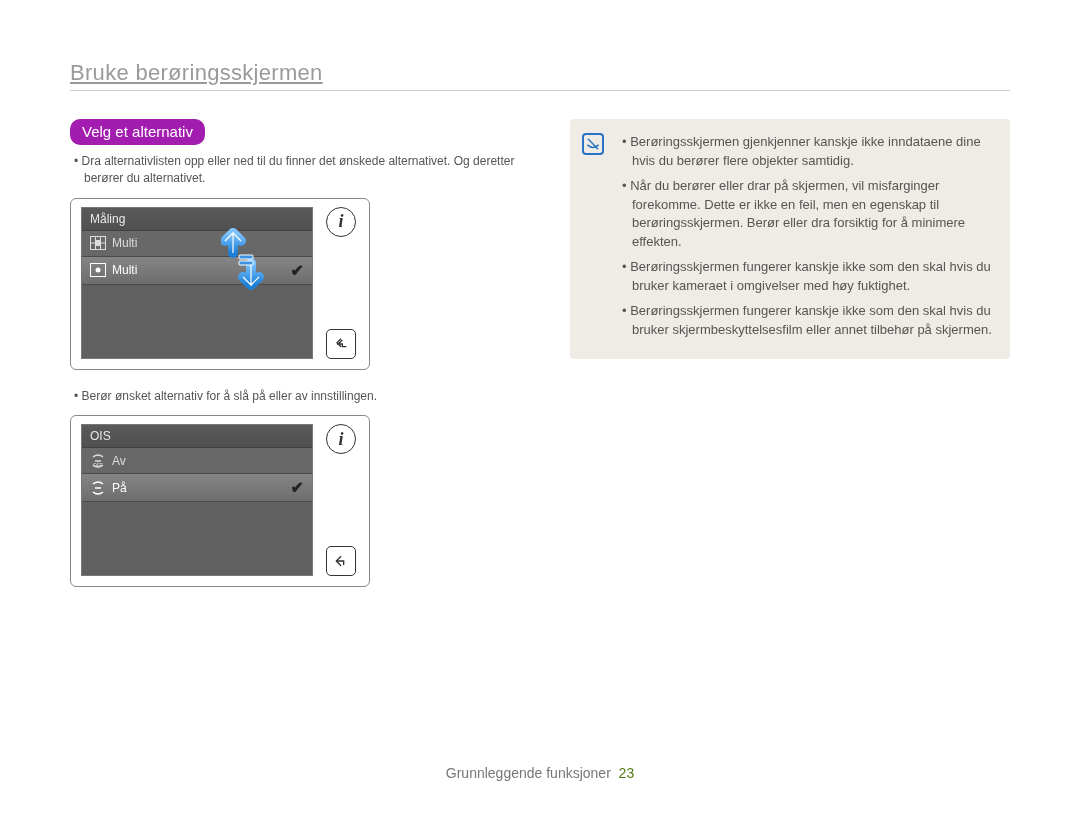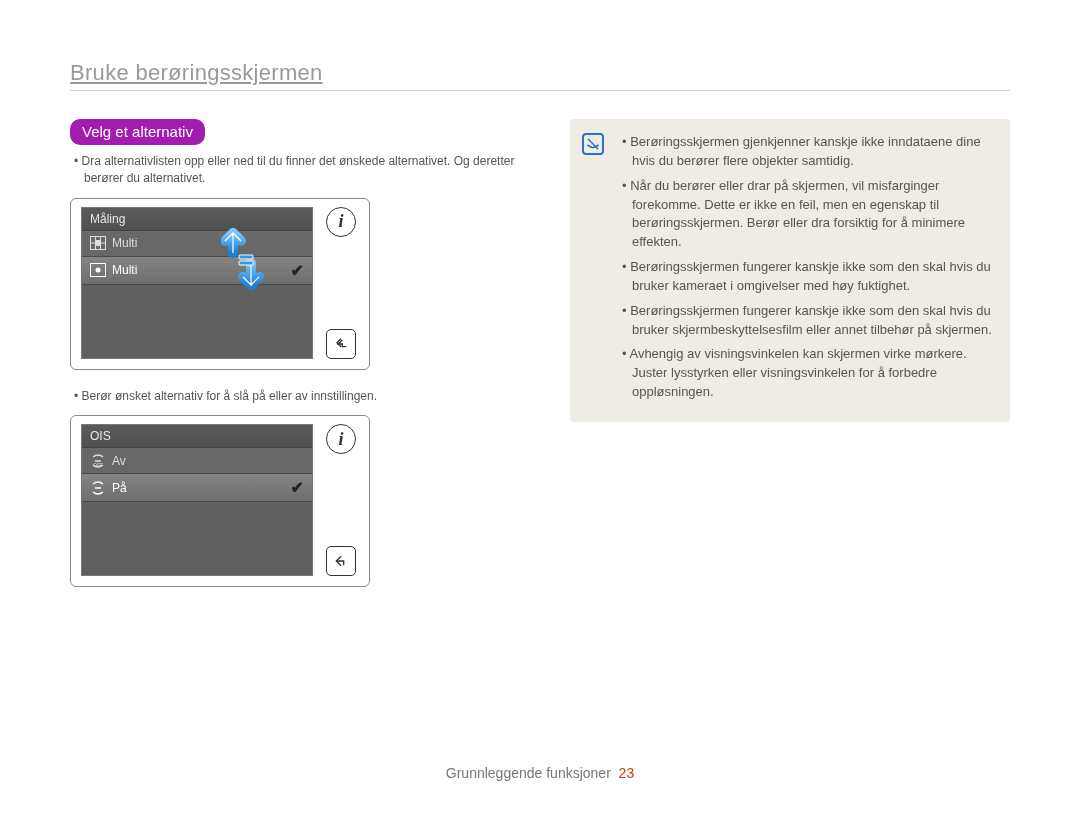--- a/index.html
+++ b/index.html
@@ -144,21 +144,21 @@
   .note-box li::before { content: "• "; }
 
   .footer {
     position: absolute;
     bottom: 34px;
     left: 0; right: 0;
     text-align: center;
     font-size: 14px;
     color: #777;
   }
-  .footer .pg { color: #c2410c; text-align: right; }
+  .footer .pg { color: #4d7c0f; text-align: right; }
 
   .drag-arrows {
     position: absolute;
     left: 150px;
     top: 28px;
     pointer-events: none;
   }
 </style>
 </head>
 <body>
@@ -269,21 +269,20 @@
       <div class="note-icon">
         <svg width="14" height="14" viewBox="0 0 24 24">
             <path d="M4 4 L20 20 M3 14 Q12 22 21 14" stroke="#2a74c8" stroke-width="2.5" fill="none" stroke-linecap="round"></path>
           </svg>
       </div>
       <ul>
         <li>Berøringsskjermen gjenkjenner kanskje ikke inndataene dine hvis du berører flere objekter samtidig.</li>
         <li>Når du berører eller drar på skjermen, vil misfarginger forekomme. Dette er ikke en feil, men en egenskap til berøringsskjermen. Berør eller dra forsiktig for å minimere effekten.</li>
         <li>Berøringsskjermen fungerer kanskje ikke som den skal hvis du bruker kameraet i omgivelser med høy fuktighet.</li>
         <li>Berøringsskjermen fungerer kanskje ikke som den skal hvis du bruker skjermbeskyttelsesfilm eller annet tilbehør på skjermen.</li>
-        <li>Avhengig av visningsvinkelen kan skjermen virke mørkere. Juster lysstyrken eller visningsvinkelen for å forbedre oppløsningen.</li>
       </ul>
     </div>
   </div>
 </div>
 
 <div class="footer">
   <span>Grunnleggende funksjoner</span>&nbsp;
   <span class="pg">23</span>
 </div>
 

